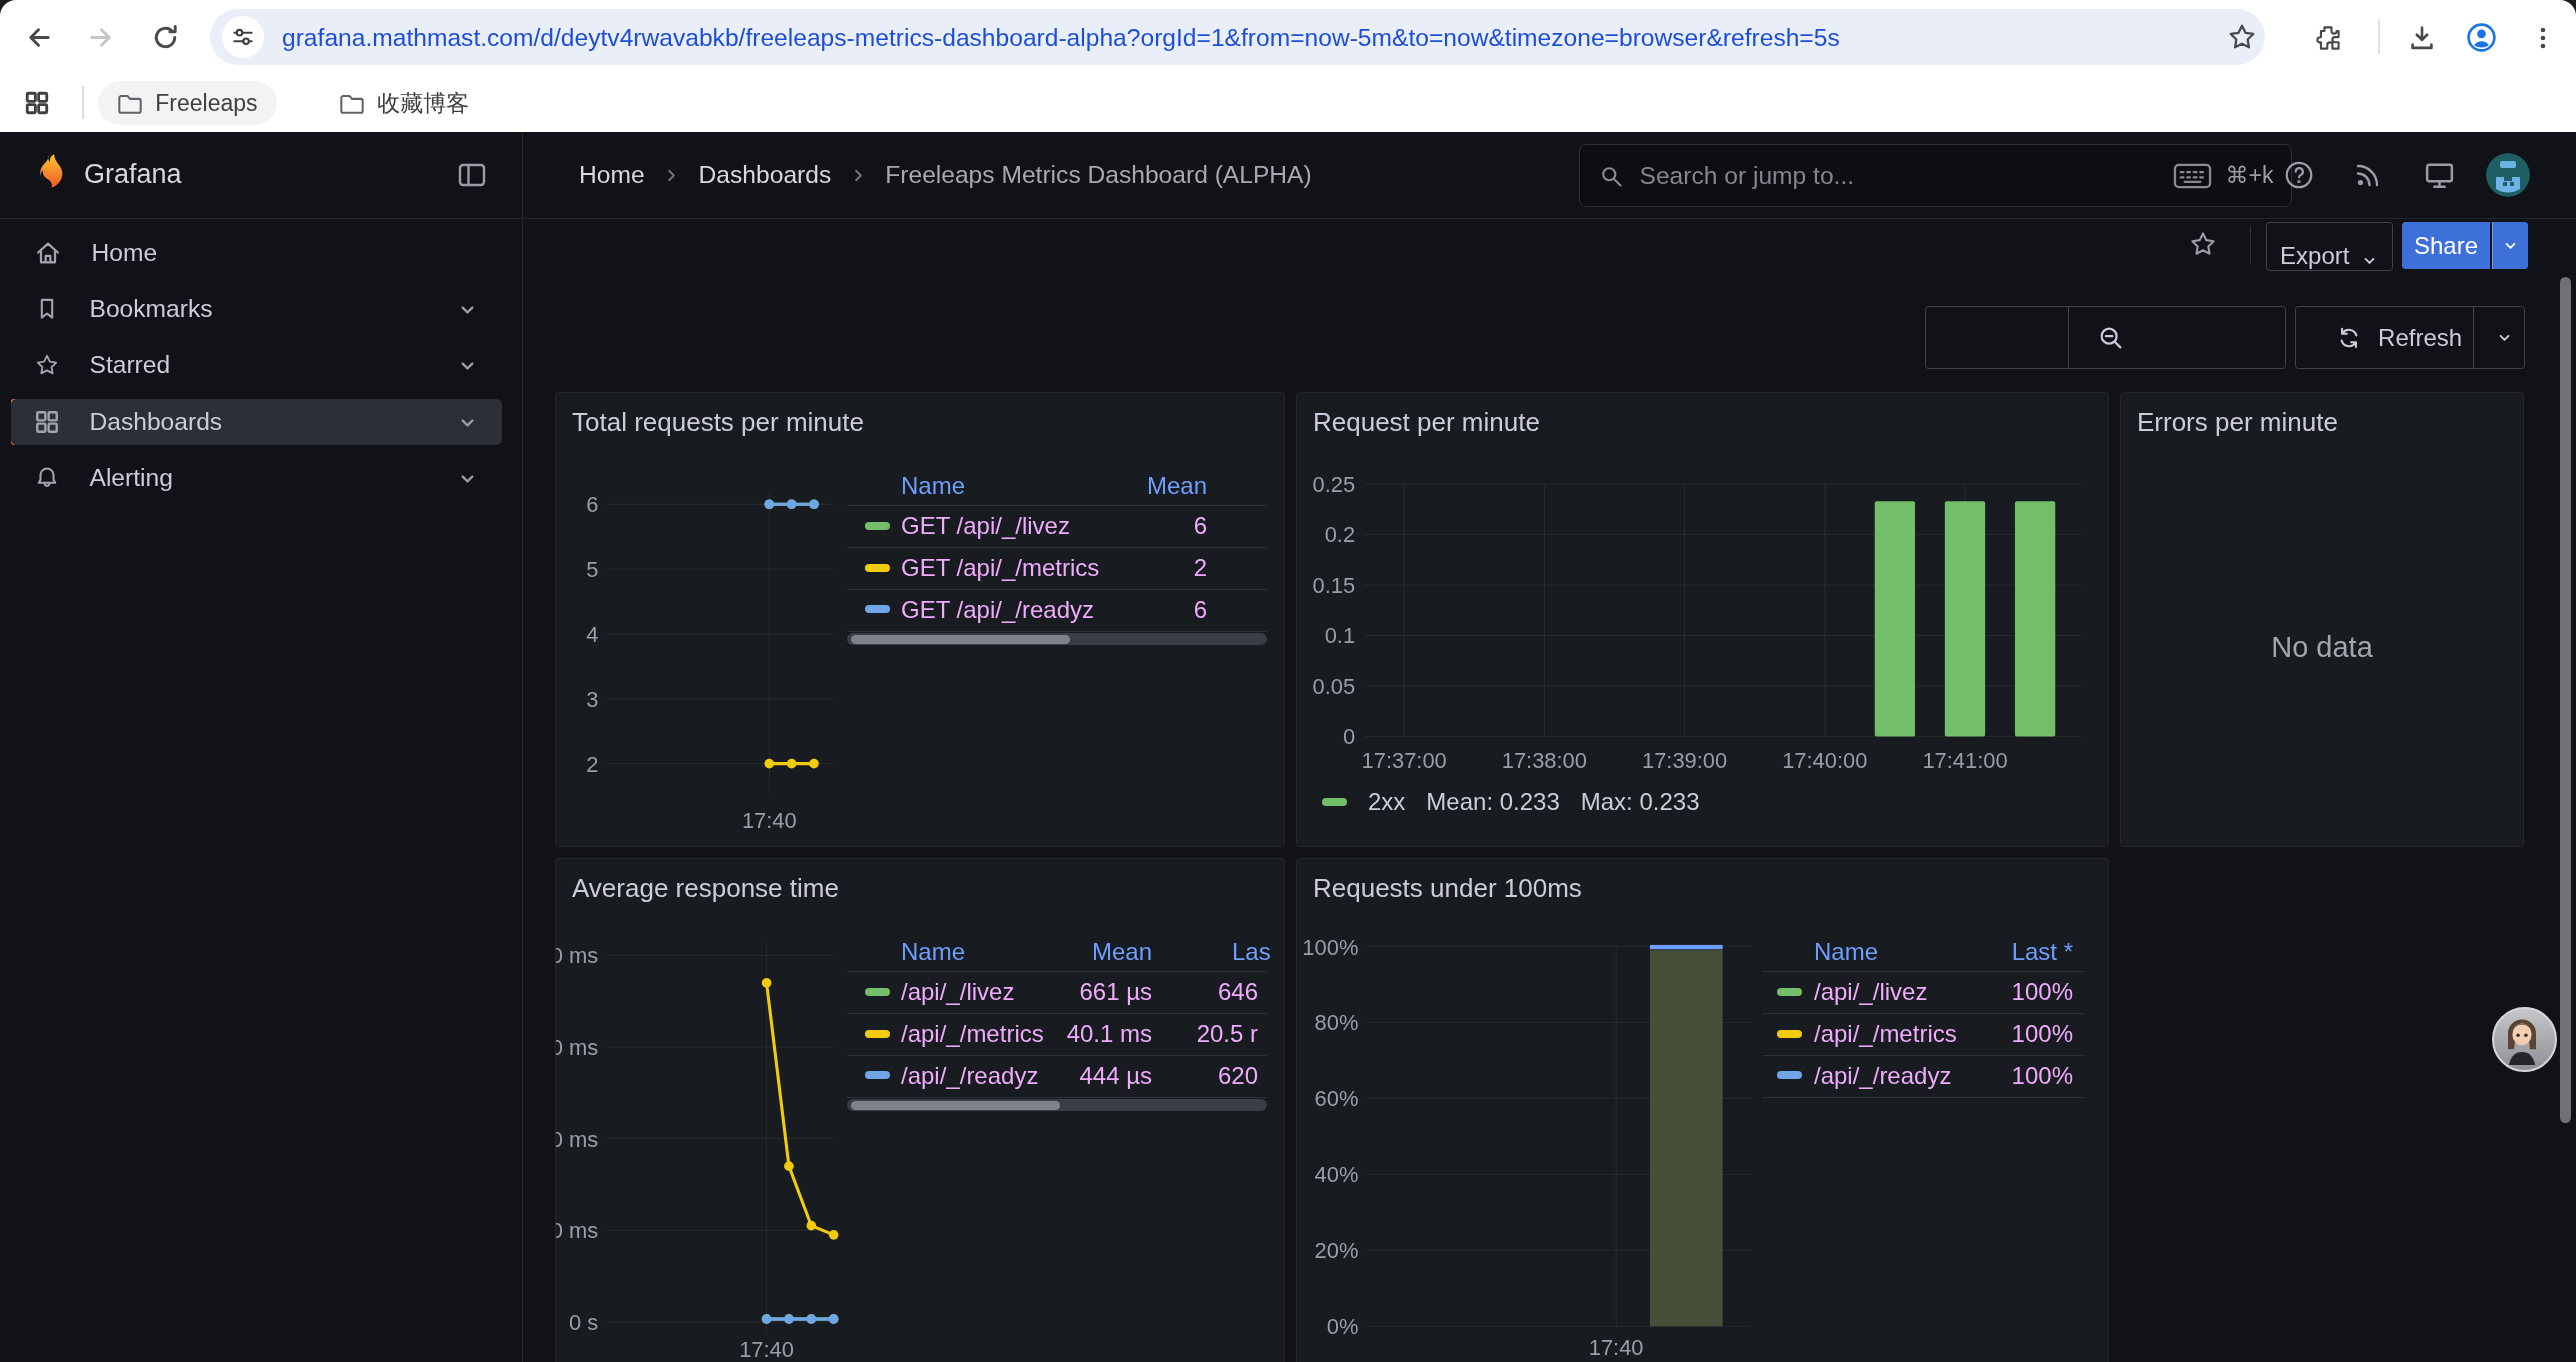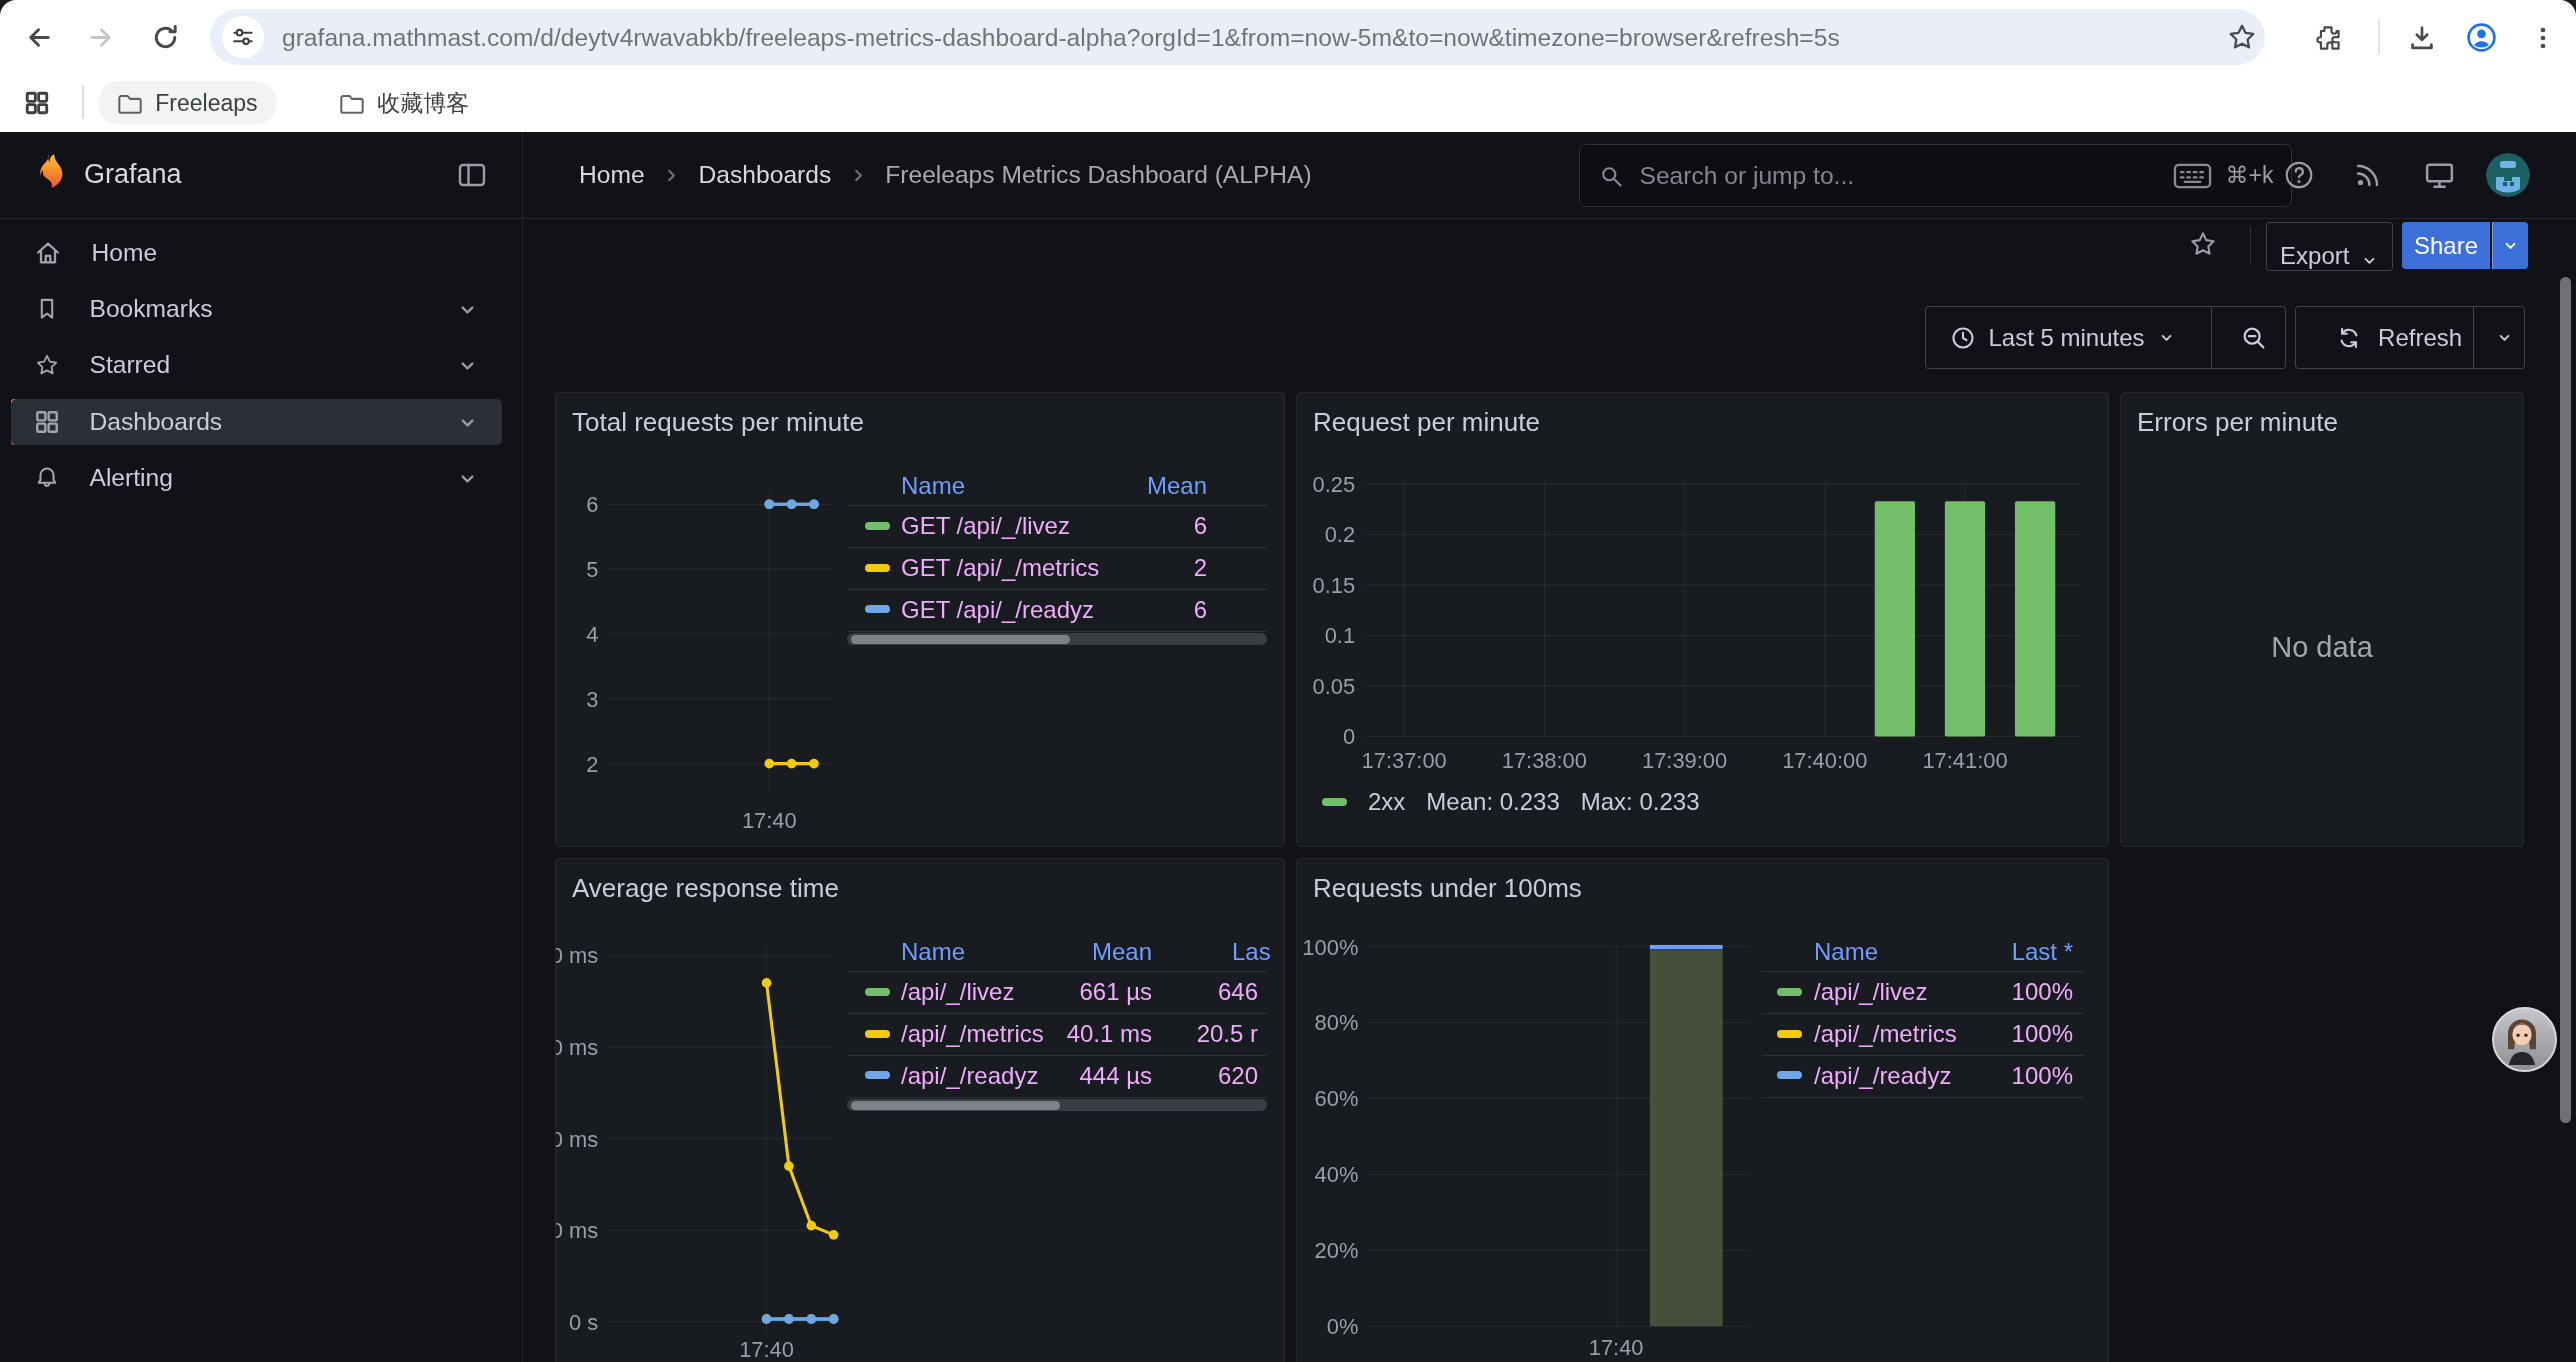--- a/index.html
+++ b/index.html
@@ -9,21 +9,21 @@
   svg{display:block;}
   .icn{stroke:currentColor;fill:none;stroke-width:2.4;stroke-linecap:round;stroke-linejoin:round;}
 
   
   #browser-toolbar{left:0;top:0;width:2576px;height:74px;background:#ffffff;border-radius:16px 16px 0 0;}
   .tb-btn{color:#47494d;display:flex;align-items:center;justify-content:center;}
   .tb-btn.disabled{color:#c3c6cb;}
   #urlbar{left:210px;top:8.8px;width:2055px;height:56px;background:#e9eef8;border-radius:28px;}
   #site-chip{left:12.3px;top:7px;width:42px;height:42px;border-radius:50%;background:#ffffff;color:#3c4043;
              display:flex;align-items:center;justify-content:center;}
-  #url-text{left:72px;top:14px;width:1666px;height:30px;font-size:24.6px;color:#737373;
+  #url-text{left:72px;top:14px;width:1666px;height:30px;font-size:24.6px;color:#1d4ed8;
             white-space:nowrap;overflow:hidden;line-height:30px;}
   #bookmarks-bar{left:0;top:74px;width:2576px;height:58px;background:#ffffff;}
   .bm-chip{height:44px;top:7px;border-radius:22px;display:flex;align-items:center;gap:12.3px;color:#3c4043;font-size:23px;}
   .bm-divider{top:12.3px;width:1.8px;height:33px;background:#dadce0;}
 
   
   #grafana{left:0;top:132px;width:2576px;height:1231px;background:#111217;color:#ccccdc;}
   #gf-header{left:0;top:0;width:2576px;height:86px;border-bottom:0.9px solid #24262c;}
   #gf-vdivider{left:522px;top:0;width:0.9px;height:1231px;background:#24262c;}
   #brand-label{left:84px;top:27px;font-size:27px;font-weight:500;color:#d8d9da;text-align:center;}
@@ -309,30 +309,20 @@
   <div class="abs gbtn primary" style="left:2402px;top:90px;width:88px;height:47px;border-radius:3.5px 0 0 3.5px;">
     <span>Share</span>
   </div>
   <div class="abs gbtn primary" style="left:2492px;top:90px;width:35px;height:47px;border-radius:0 3.5px 3.5px 0;border-left:0.9px solid rgba(255,255,255,0.3);">
     <svg class="icn" width="19" height="19" viewBox="0 0 24 24">
         <path d="M7 10l5 5 5-5"></path>
       </svg>
   </div>
 
   <div class="abs gbtn" style="left:1925px;top:174px;width:359px;height:61px;padding:0;">
-    <div style="flex:1;display:flex;align-items:center;justify-content:center;gap:12.3px;height:100%;">
-      <svg class="icn" width="26" height="26" viewBox="0 0 30 30">
-          <circle cx="15" cy="15" r="11"></circle>
-          <path d="M15 9v6l4 2.5"></path>
-        </svg>
-      <span>Last 5 minutes</span>
-      <svg class="icn" width="19" height="19" viewBox="0 0 24 24">
-          <path d="M7 10l5 5 5-5"></path>
-        </svg>
-    </div>
     <div class="vdiv" style="height:100%;background:#41444b;"></div>
     <div style="width:63px;display:flex;align-items:center;justify-content:center;height:100%;">
       <svg class="icn" width="28" height="28" viewBox="0 0 30 30">
           <circle cx="13" cy="13" r="8"></circle>
           <path d="M9.5 13h7M19 19l6 6"></path>
         </svg>
     </div>
   </div>
   <div class="abs gbtn" style="left:2295px;top:174px;width:228px;height:61px;padding:0;">
     <div style="flex:1;display:flex;align-items:center;justify-content:flex-end;gap:16px;height:100%;">

